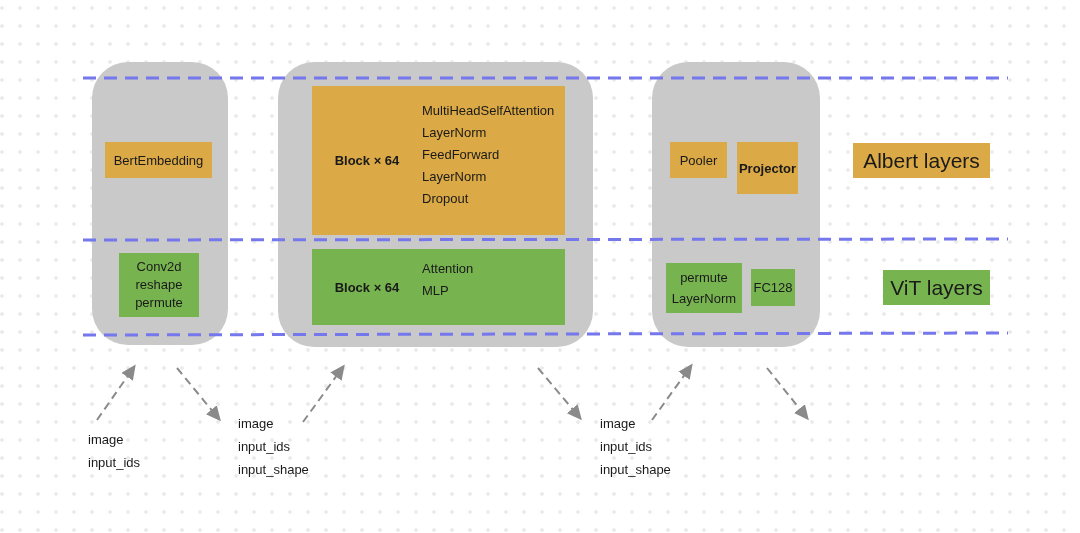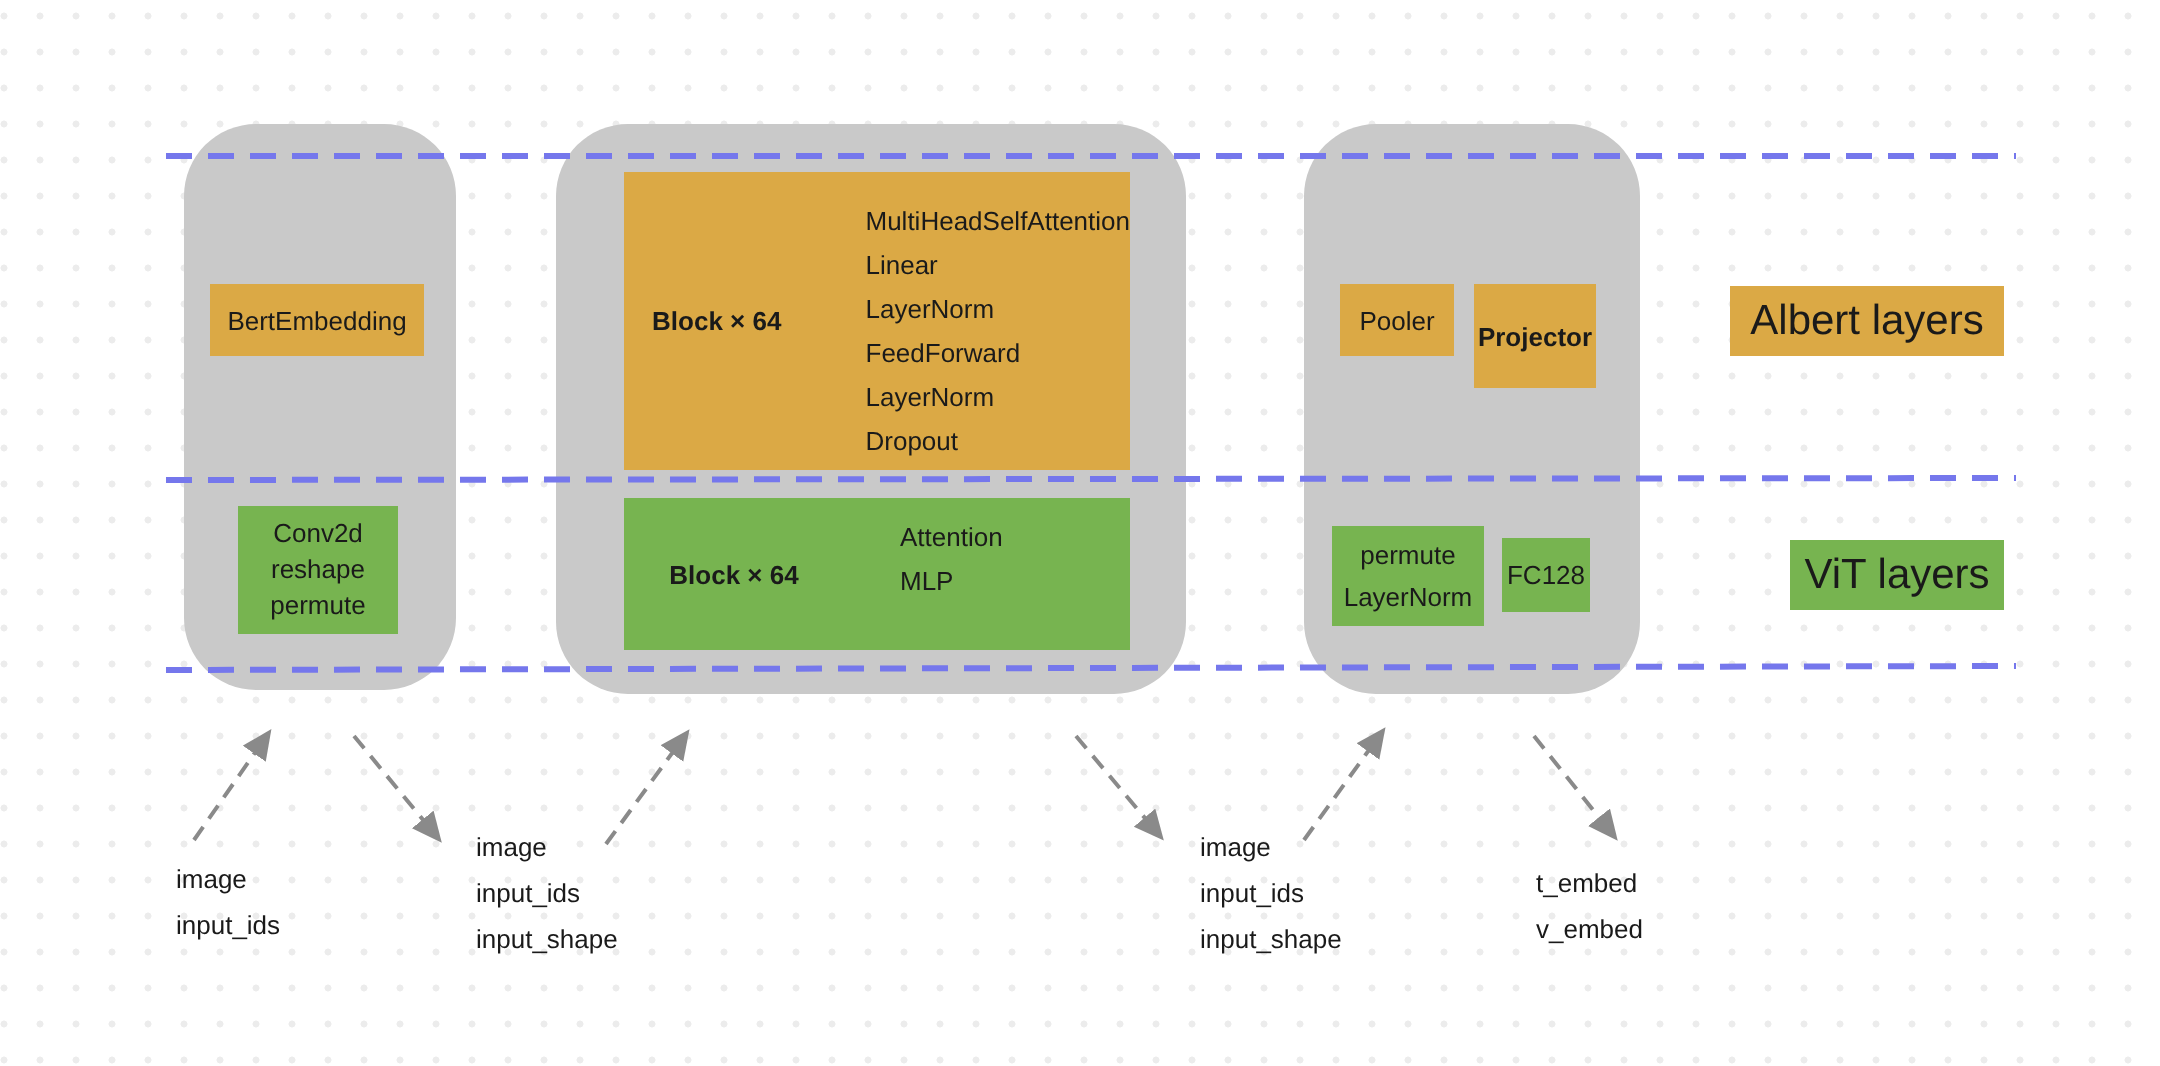--- a/index.html
+++ b/index.html
@@ -40,28 +40,27 @@
     display: flex;
     font-size: 13px;
   }
   .blockbox .block-label {
     width: 110px;
     display: flex;
     align-items: center;
     justify-content: center;
     font-weight: bold;
   }
-  .blockbox .layer-list { flex: 1; margin-left: 28px; }
+  .blockbox .layer-list { flex: 1; }
   .layer-list div { line-height: 22px; }
   .legend-chip {
     display: flex;
     align-items: center;
     justify-content: center;
     font-size: 21px;
-    margin-left: 12px;
   }
   .io-label { font-size: 13px; }
   .io-label div { line-height: 23px; }
   svg.overlay {
     position: absolute;
     left: 0; top: 0;
     pointer-events: none;
   }
   .guide { stroke: var(--guide, #7577ec); stroke-width: 3; stroke-dasharray: 13 8; fill: none; }
   .flow  { stroke: var(--arrow, #8a8a8a); stroke-width: 2; stroke-dasharray: 8 5; fill: none; }
@@ -80,21 +79,20 @@
   <div class="abs chip vit multiline" style="left:119px; top:253px; width:80px; height:64px;">
     <span>Conv2d</span>
     <span>reshape</span>
     <span>permute</span>
   </div>
 
   <div class="abs blockbox" style="left:312px; top:86px; width:253px; height:149px; background:var(--albert,#dba945);">
     <div class="block-label">Block × 64</div>
     <div class="layer-list" style="padding-top:14px;">
       <div>MultiHeadSelfAttention</div>
-      <div>Linear</div>
       <div>LayerNorm</div>
       <div>FeedForward</div>
       <div>LayerNorm</div>
       <div>Dropout</div>
     </div>
   </div>
 
   <div class="abs blockbox" style="left:312px; top:249px; width:253px; height:76px; background:var(--vit,#77b450);">
     <div class="block-label">Block × 64</div>
     <div class="layer-list" style="padding-top:9px;">
@@ -122,24 +120,20 @@
   <div class="abs io-label" style="left:238px; top:412px;">
     <div>image</div>
     <div>input_ids</div>
     <div>input_shape</div>
   </div>
   <div class="abs io-label" style="left:600px; top:412px;">
     <div>image</div>
     <div>input_ids</div>
     <div>input_shape</div>
   </div>
-  <div class="abs io-label" style="left:768px; top:430px;">
-    <div>t_embed</div>
-    <div>v_embed</div>
-  </div>
 
   <svg class="overlay" width="1080" height="533" viewBox="0 0 1080 533">
     <defs>
       <marker id="ah" markerWidth="9" markerHeight="8" refX="6" refY="3.5" orient="auto">
         <path d="M0,0 L7.5,3.5 L0,7 Z" fill="#8a8a8a"></path>
       </marker>
     </defs>
     <line class="guide" x1="83" y1="78" x2="1008" y2="78"></line>
     <line class="guide" x1="83" y1="240" x2="1008" y2="239"></line>
     <line class="guide" x1="83" y1="335" x2="1008" y2="333"></line>

